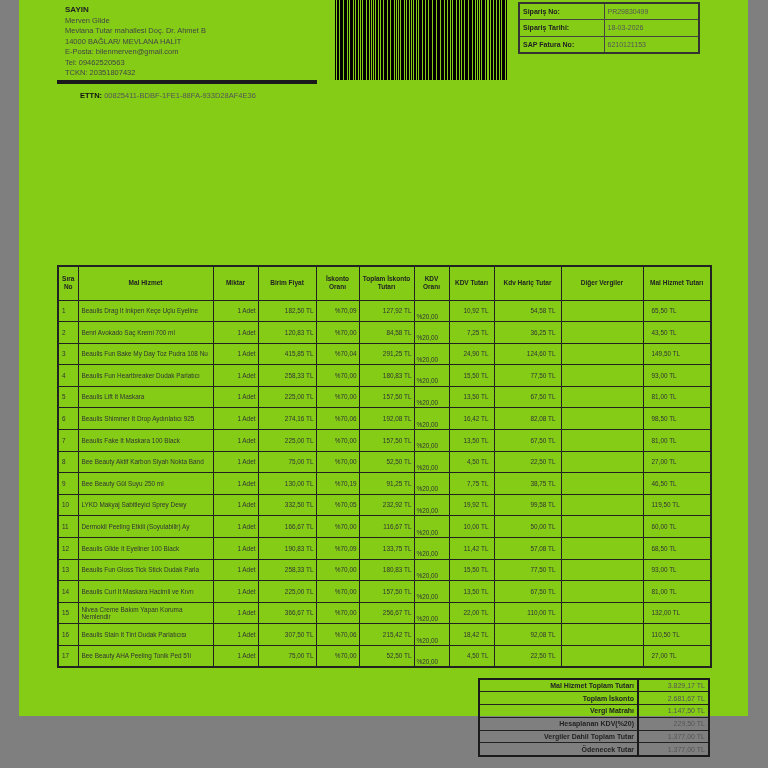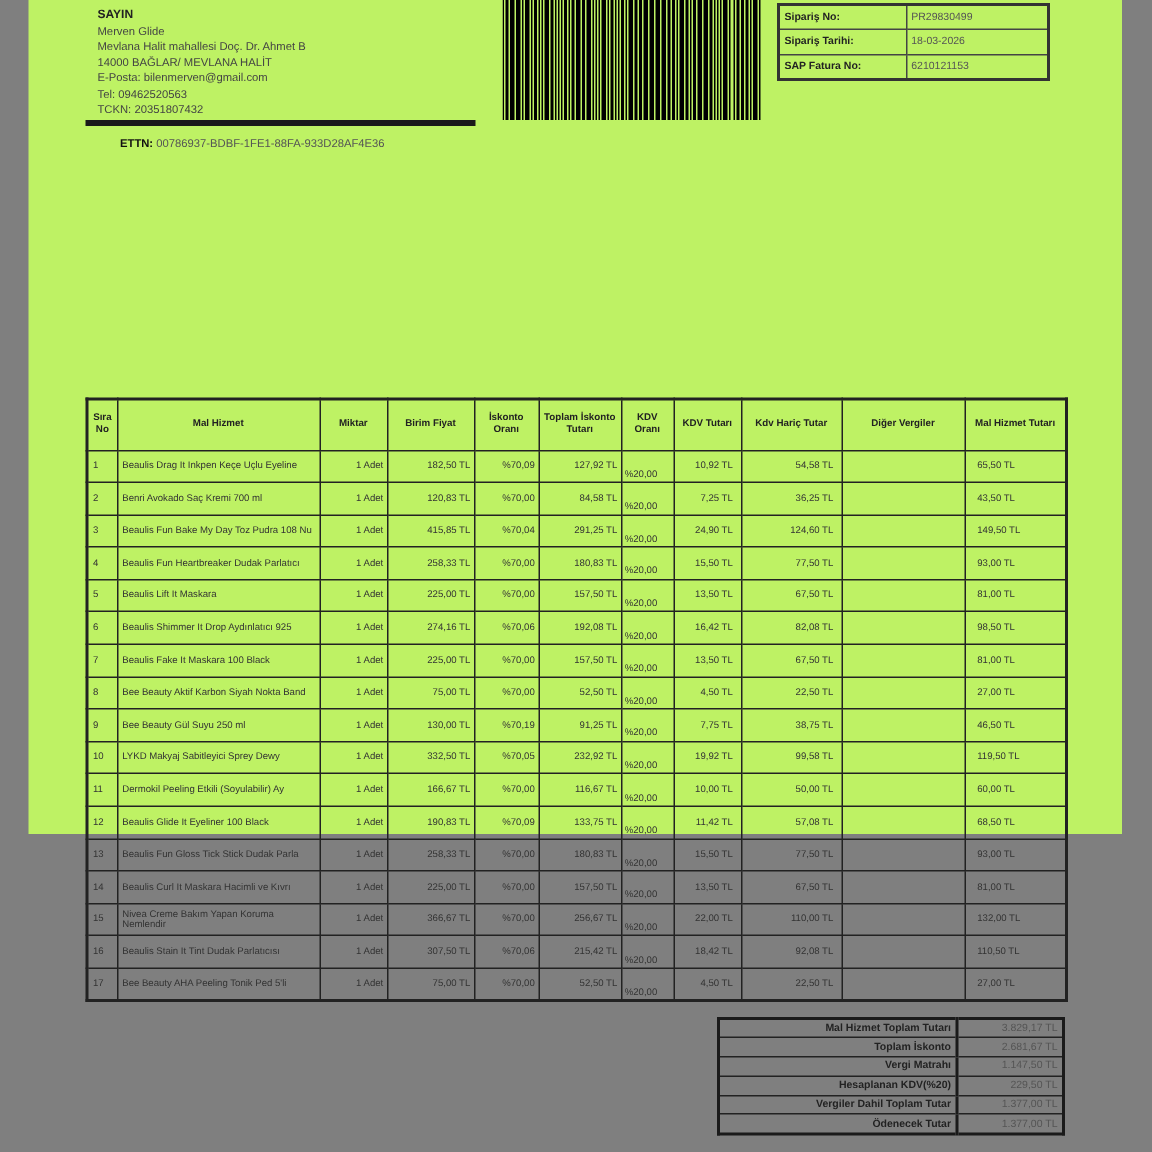--- a/index.html
+++ b/index.html
@@ -1,20 +1,20 @@
 <!DOCTYPE html>
 <html><head>
 <meta charset="utf-8">
 <style>
   * { box-sizing: border-box; margin: 0; padding: 0; }
   html,body { width: 768px; height: 768px; overflow: hidden; }
   body { background: #7f7f7f; font-family: "Liberation Sans", "DejaVu Sans", sans-serif; color:#333; }
   .page {
-    position: absolute; left: 19px; top: 0; width: 729px; height: 556px;
-    background: #bef264;
+    position: absolute; left: 19px; top: 0; width: 729px; height: 716px;
+    background: #84cc16;
   }
   
   .recipient { position: absolute; left: 46px; top: 5px; font-size: 7.5px; line-height: 10.5px; color:#444; }
   .recipient .salutation { font-weight: bold; color:#222; font-size: 8px; }
   
   .divider { position: absolute; left: 38px; top: 80px; width: 260px; height: 4px; background: #1a1a1a; }
   
   .ettn { position: absolute; left: 38px; top: 91px; font-size: 7.5px; color:#555; }
   .ettn b { color:#111;padding-left:23px; }
   
@@ -44,32 +44,32 @@
   .summary td.val { text-align: right; color:#555; }
 </style>
 </head>
 <body>
 
 <div class="page">
 
   <div class="recipient">
     <div class="salutation">SAYIN</div>
     <div>Merven Glide</div>
-    <div>Mevlana Halit mahallesi Doç. Dr. Ahmet B</div>
+    <div>Mevlana Tutar mahallesi Doç. Dr. Ahmet B</div>
     <div>14000 BAĞLAR/ MEVLANA HALİT</div>
     <div>E-Posta: bilenmerven@gmail.com</div>
     <div>Tel: 09462520563</div>
     <div>TCKN: 20351807432</div>
   </div>
 
   <div class="divider"></div>
 
   <div class="ettn">
     <b>ETTN:</b>
-    <span>00786937-BDBF-1FE1-88FA-933D28AF4E36</span>
+    <span>00825411-BDBF-1FE1-88FA-933D28AF4E36</span>
   </div>
 
   <div class="barcode" id="barcode">
       <span style="width: 1px; margin-right: 1px;"></span>
       <span style="width: 2px; margin-right: 1px;"></span>
       <span style="width: 3px; margin-right: 1px;"></span>
       <span style="width: 3px; margin-right: 1px;"></span>
       <span style="width: 1px; margin-right: 1px;"></span>
       <span style="width: 3px; margin-right: 1px;"></span>
       <span style="width: 1px; margin-right: 1px;"></span>

